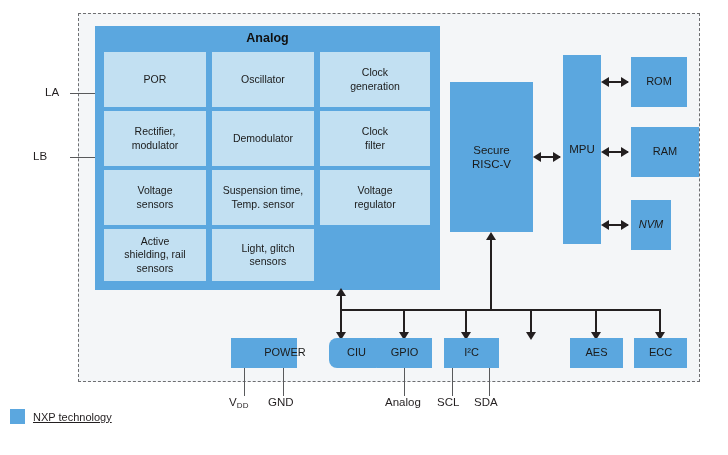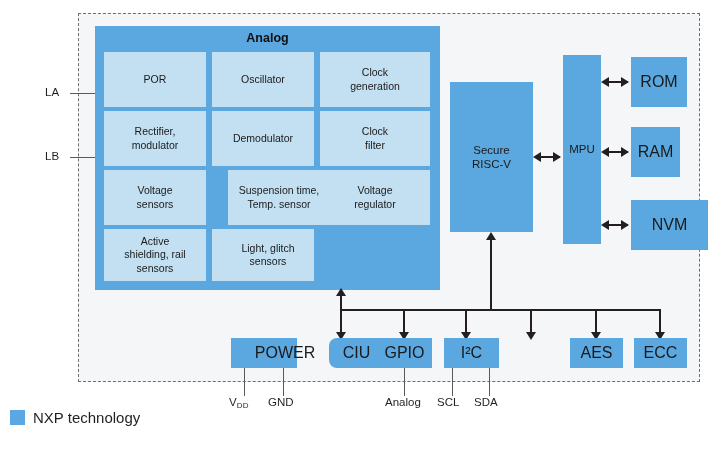--- a/index.html
+++ b/index.html
@@ -13,21 +13,21 @@
   
   .chip-boundary{
     position:absolute;left:78px;top:13px;width:622px;height:369px;
     border:1.4px dashed #6d6e71;background:#f4f6f8;box-sizing:border-box;
   }
 
   
   .blk{
     position:absolute;background:#5ba7df;box-sizing:border-box;
     display:flex;align-items:center;justify-content:center;text-align:center;
-    font-size:16px;line-height:1.25;color:#1a1a1a;
+    font-size:11px;line-height:1.25;color:#1a1a1a;
   }
   .subblk{
     position:absolute;background:#c2e0f2;box-sizing:border-box;
     display:flex;align-items:center;justify-content:center;text-align:center;
     font-size:10.5px;line-height:1.25;color:#1a1a1a;
   }
 
   
   .analog{
     position:absolute;left:95px;top:26px;width:345px;height:264px;
@@ -51,75 +51,75 @@
   .arrow-left{border-top:5.5px solid transparent;border-bottom:5.5px solid transparent;border-right:8px solid #231f20;}
   .arrow-right{border-top:5.5px solid transparent;border-bottom:5.5px solid transparent;border-left:8px solid #231f20;}
 
   
   .pinlabel{position:absolute;font-size:11.5px;color:#231f20;white-space:nowrap;}
   .sub{font-size:8px;vertical-align:-0.25em;letter-spacing:.2px;}
 
   
   .legend{position:absolute;left:10px;top:409px;display:flex;align-items:center;gap:8px;}
   .legend-swatch{width:15px;height:15px;background:#5ba7df;}
-  .legend-text{font-size:15px;color:#231f20;}
+  .legend-text{font-size:11px;color:#231f20;text-decoration:underline;}
 </style>
 </head>
 <body>
 
 <div id="stage">
 
   <div class="chip-boundary"></div>
 
   <div class="pinlabel" style="left:45px;top:86px;">LA</div>
   <div class="thinline" style="left:70px;top:93px;width:28px;height:1px;background:#58595b;"></div>
 
-  <div class="pinlabel" style="left:45px;top:150px;">LB</div>
+  <div class="pinlabel" style="left:33px;top:150px;">LB</div>
   <div class="thinline" style="left:70px;top:157px;width:28px;height:1px;background:#58595b;"></div>
 
   <div class="analog">
     <div class="analog-title">Analog</div>
   </div>
 
   <div class="subblk" style="left:104px;top:52px;width:102px;height:55px;">POR</div>
   <div class="subblk" style="left:212px;top:52px;width:102px;height:55px;">Oscillator</div>
   <div class="subblk" style="left:320px;top:52px;width:110px;height:55px;white-space:pre-line;">Clock
 generation</div>
 
   <div class="subblk" style="left:212px;top:111px;width:102px;height:55px;">Demodulator</div>
   <div class="subblk" style="left:104px;top:111px;width:102px;height:55px;white-space:pre-line;">Rectifier,
 modulator</div>
   <div class="subblk" style="left:320px;top:111px;width:110px;height:55px;white-space:pre-line;">Clock
 filter</div>
 
   <div class="subblk" style="left:104px;top:170px;width:102px;height:55px;white-space:pre-line;">Voltage
 sensors</div>
-  <div class="subblk" style="left:212px;top:170px;width:102px;height:55px;white-space:pre-line;margin-left:16px;">Suspension time,
+  <div class="subblk" style="left:212px;top:170px;width:102px;height:55px;white-space:pre-line;">Suspension time,
 Temp. sensor</div>
   <div class="subblk" style="left:320px;top:170px;width:110px;height:55px;white-space:pre-line;">Voltage
 regulator</div>
 
   <div class="subblk" style="left:104px;top:229px;width:102px;height:52px;white-space:pre-line;">Active
 shielding, rail
 sensors</div>
   <div class="subblk" style="left:212px;top:229px;width:102px;height:52px;white-space:pre-line;padding-left:10px;">Light, glitch
 sensors</div>
 
   <div class="blk" style="left:450px;top:82px;width:83px;height:150px;white-space:pre-line;font-size:11.5px;">Secure
 RISC-V</div>
 
   <div class="blk" style="left:563px;top:55px;width:38px;height:189px;font-size:11.5px;">MPU</div>
 
   <div class="hline" style="left:536px;top:156px;width:24px;"></div>
   <div class="arrow-left" style="left:533px;top:151.5px;"></div>
   <div class="arrow-right" style="left:553px;top:151.5px;"></div>
 
   <div class="blk" style="left:631px;top:57px;width:56px;height:50px;">ROM</div>
-  <div class="blk" style="left:631px;top:127px;width:49px;height:50px;">RAM</div>
-  <div class="blk" style="left:631px;top:200px;width:77px;height:50px;">NVM</div>
+  <div class="blk" style="left:631px;top:127px;width:68px;height:50px;">RAM</div>
+  <div class="blk" style="left:631px;top:200px;width:40px;height:50px;font-style:italic;">NVM</div>
 
   <div class="hline" style="left:604px;top:81px;width:24px;"></div>
   <div class="arrow-left" style="left:601px;top:76.5px;"></div>
   <div class="arrow-right" style="left:621px;top:76.5px;"></div>
 
   <div class="hline" style="left:604px;top:151px;width:24px;"></div>
   <div class="arrow-left" style="left:601px;top:146.5px;"></div>
   <div class="arrow-right" style="left:621px;top:146.5px;"></div>
 
   <div class="hline" style="left:604px;top:224px;width:24px;"></div>

